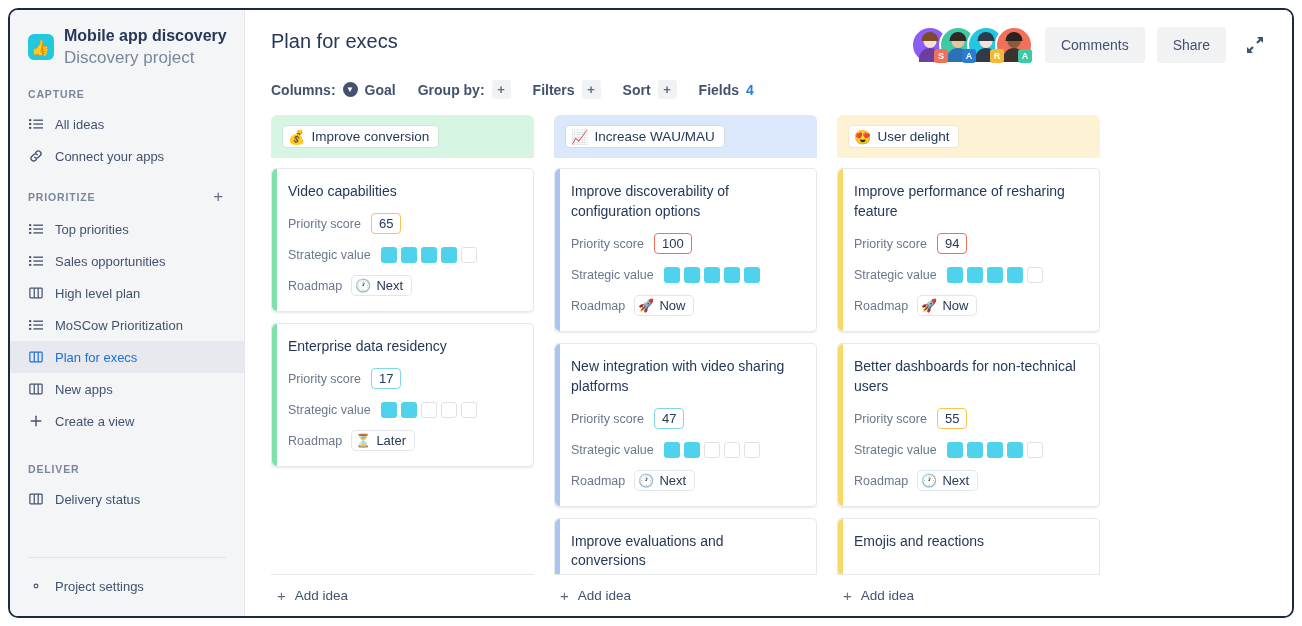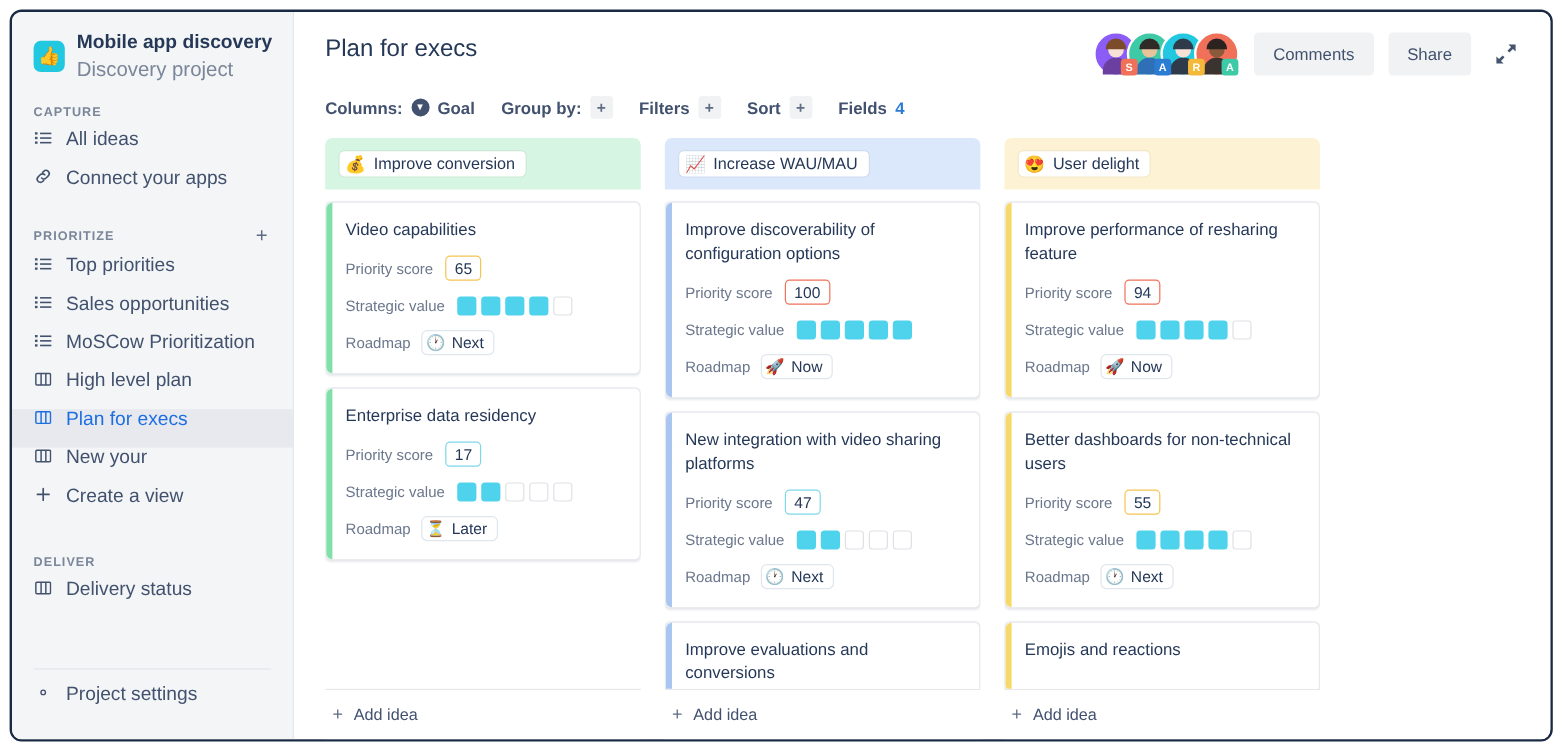--- a/index.html
+++ b/index.html
@@ -51,23 +51,23 @@
     color: #7a8699; text-transform: uppercase;
     padding: 0 18px; margin: 6px 0 8px 0;
     display: flex; align-items: center; justify-content: space-between;
   }
   .add-plus {
     font-size: 17px; color: #5e6c84; line-height: 1;
     font-weight: normal; cursor: pointer; padding-right: 2px;
   }
 
   .nav-item {
-    display: flex; gap: 12px;
+    display: flex; align-items: center; gap: 12px;
     height: 32px; padding: 0 18px;
-    font-size: 16px; color: #42526e;
+    font-size: 13px; color: #42526e;
     cursor: pointer;
   }
   .nav-item.active { background: #e7e9ee; color: #1d6fe0; font-weight: normal; }
   .nav-ico {
     width: 15px; flex: 0 0 15px; height: 14px;
     display: flex; align-items: center; justify-content: center;
     color: #42526e;
   }
   .nav-item.active .nav-ico { color: #1d6fe0; }
   .nav-gap { height: 10px; }
@@ -300,60 +300,60 @@
               <rect x="0" y="5.4" width="2.6" height="2.2"></rect>
               <rect x="5" y="5.8" width="11" height="1.5"></rect>
               <rect x="0" y="9.8" width="2.6" height="2.2"></rect>
               <rect x="5" y="10.2" width="11" height="1.5"></rect>
             </svg>
           </span>
           <span>Sales opportunities</span>
         </div>
         <div class="nav-item">
           <span class="nav-ico">
+            <svg width="14" height="12" viewBox="0 0 16 13" fill="none" stroke="currentColor" stroke-width="1.4">
+              <rect x="1" y="1" width="14" height="11" rx="1"></rect>
+              <line x1="6" y1="1" x2="6" y2="12"></line>
+              <line x1="10.5" y1="1" x2="10.5" y2="12"></line>
+            </svg>
+          </span>
+          <span>High level plan</span>
+        </div>
+        <div class="nav-item">
+          <span class="nav-ico">
             <svg width="14" height="12" viewBox="0 0 16 13" fill="currentColor">
               <rect x="0" y="1" width="2.6" height="2.2" rx="."></rect>
               <rect x="5" y="1.4" width="11" height="1.5"></rect>
               <rect x="0" y="5.4" width="2.6" height="2.2"></rect>
               <rect x="5" y="5.8" width="11" height="1.5"></rect>
               <rect x="0" y="9.8" width="2.6" height="2.2"></rect>
               <rect x="5" y="10.2" width="11" height="1.5"></rect>
             </svg>
           </span>
           <span>MoSCow Prioritization</span>
         </div>
-        <div class="nav-item">
+        <div class="nav-item active">
           <span class="nav-ico">
             <svg width="14" height="12" viewBox="0 0 16 13" fill="none" stroke="currentColor" stroke-width="1.4">
               <rect x="1" y="1" width="14" height="11" rx="1"></rect>
               <line x1="6" y1="1" x2="6" y2="12"></line>
               <line x1="10.5" y1="1" x2="10.5" y2="12"></line>
             </svg>
           </span>
-          <span>High level plan</span>
-        </div>
-        <div class="nav-item active">
+          <span>Plan for execs</span>
+        </div>
+        <div class="nav-item">
           <span class="nav-ico">
             <svg width="14" height="12" viewBox="0 0 16 13" fill="none" stroke="currentColor" stroke-width="1.4">
               <rect x="1" y="1" width="14" height="11" rx="1"></rect>
               <line x1="6" y1="1" x2="6" y2="12"></line>
               <line x1="10.5" y1="1" x2="10.5" y2="12"></line>
             </svg>
           </span>
-          <span>Plan for execs</span>
-        </div>
-        <div class="nav-item">
-          <span class="nav-ico">
-            <svg width="14" height="12" viewBox="0 0 16 13" fill="none" stroke="currentColor" stroke-width="1.4">
-              <rect x="1" y="1" width="14" height="11" rx="1"></rect>
-              <line x1="6" y1="1" x2="6" y2="12"></line>
-              <line x1="10.5" y1="1" x2="10.5" y2="12"></line>
-            </svg>
-          </span>
-          <span>New your</span>
+          <span>New apps</span>
         </div>
         <div class="nav-item">
           <span class="nav-ico">
             <svg width="14" height="14" viewBox="0 0 16 16" fill="none" stroke="currentColor" stroke-width="1.6" stroke-linecap="round">
               <line x1="8" y1="2.5" x2="8" y2="13.5"></line>
               <line x1="2.5" y1="8" x2="13.5" y2="8"></line>
             </svg>
           </span>
           <span>Create a view</span>
         </div>

